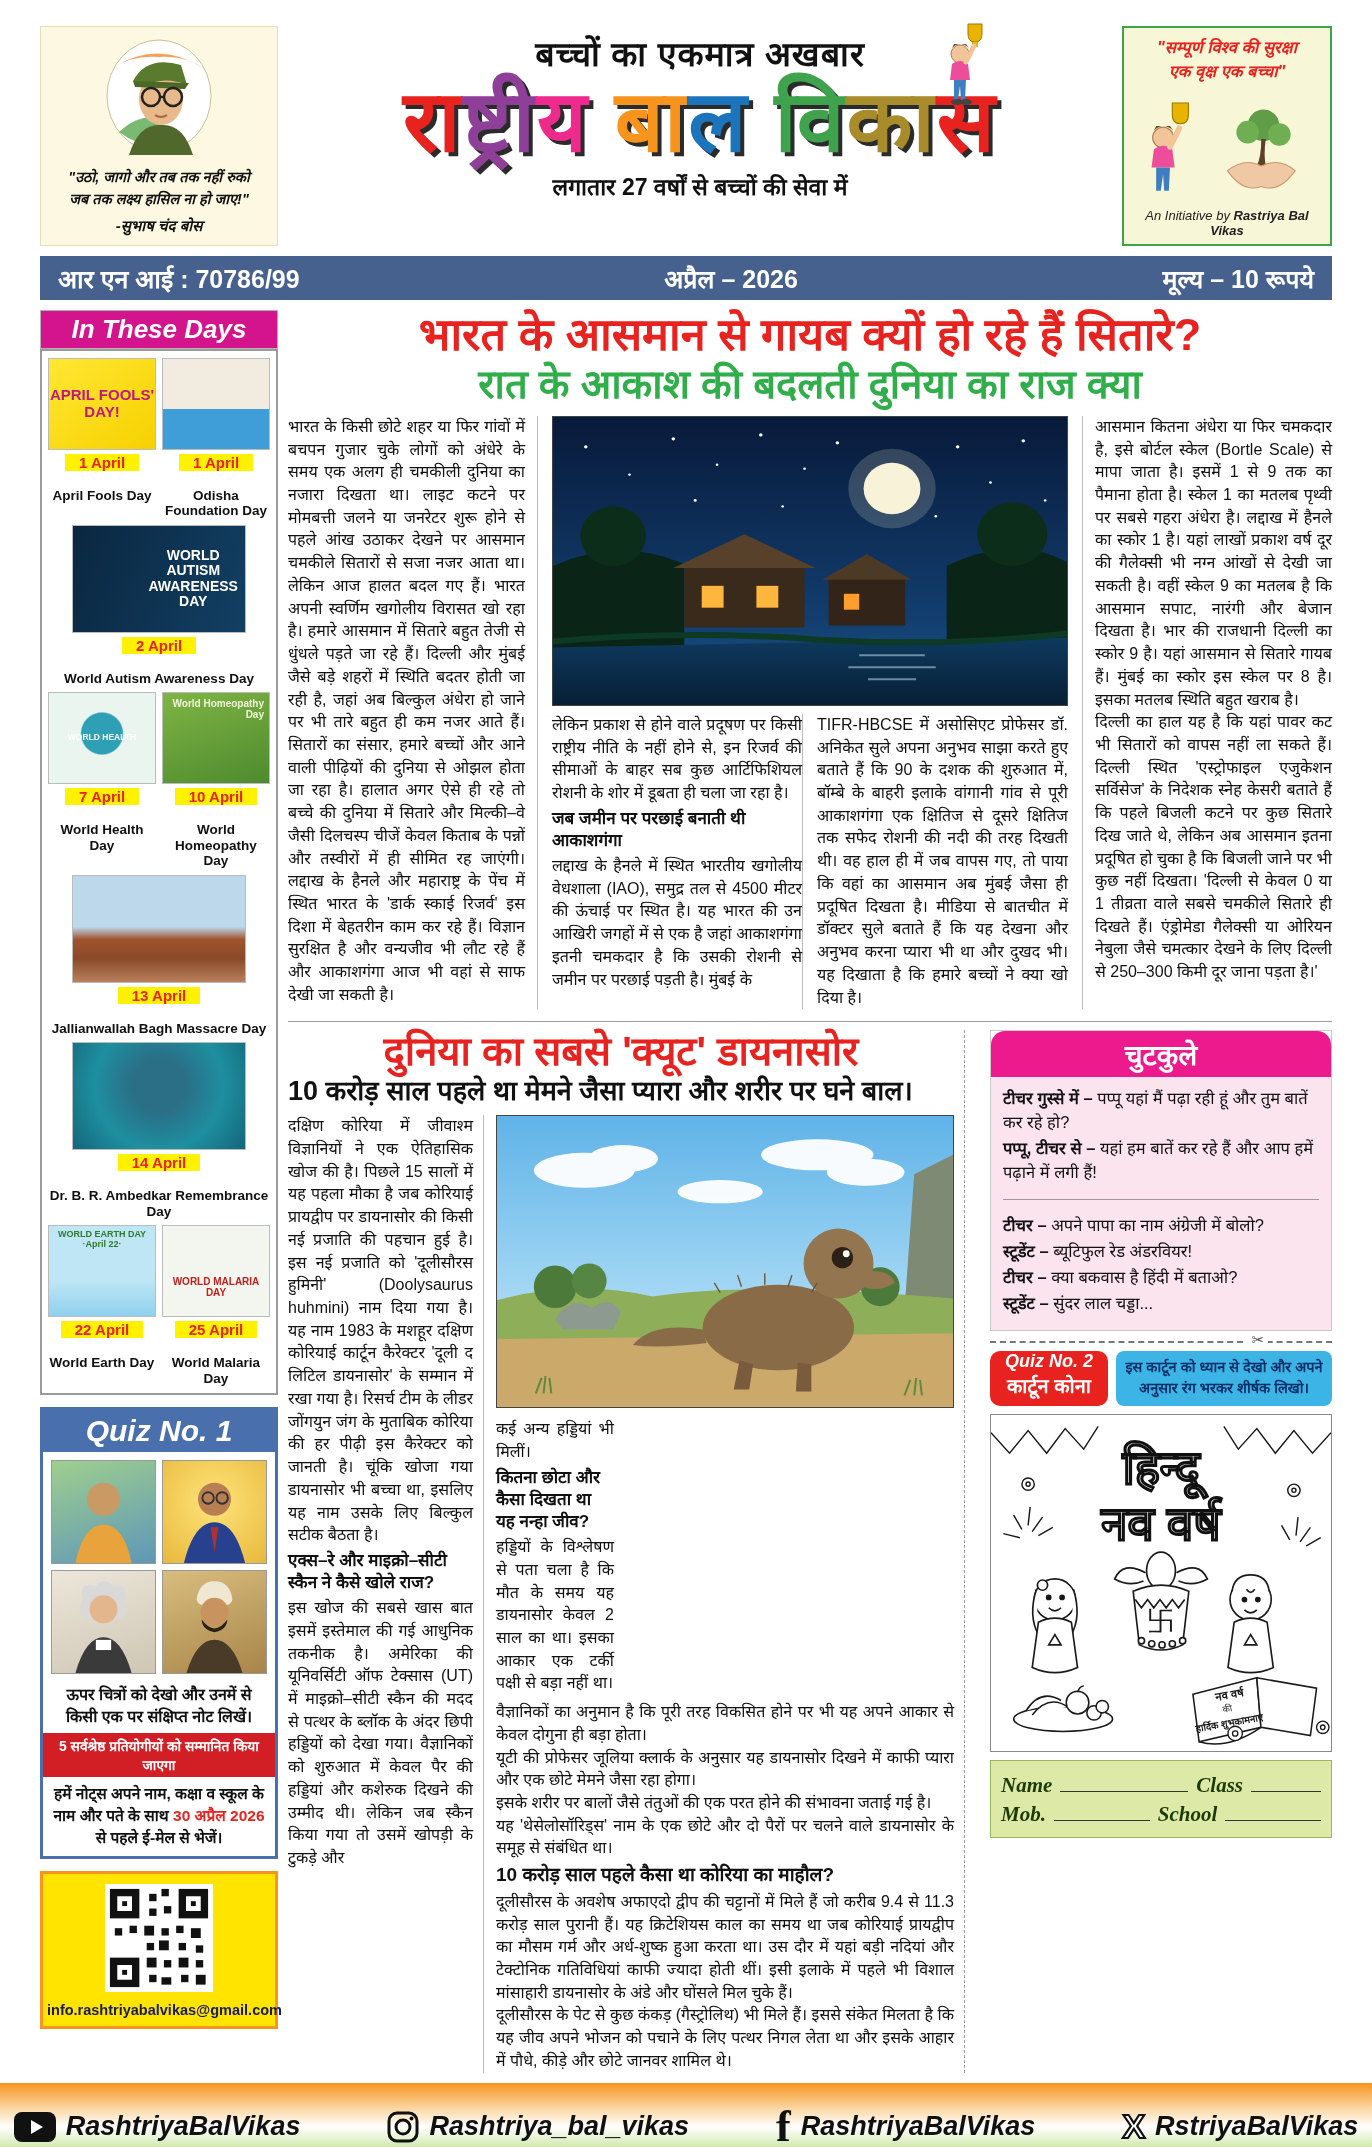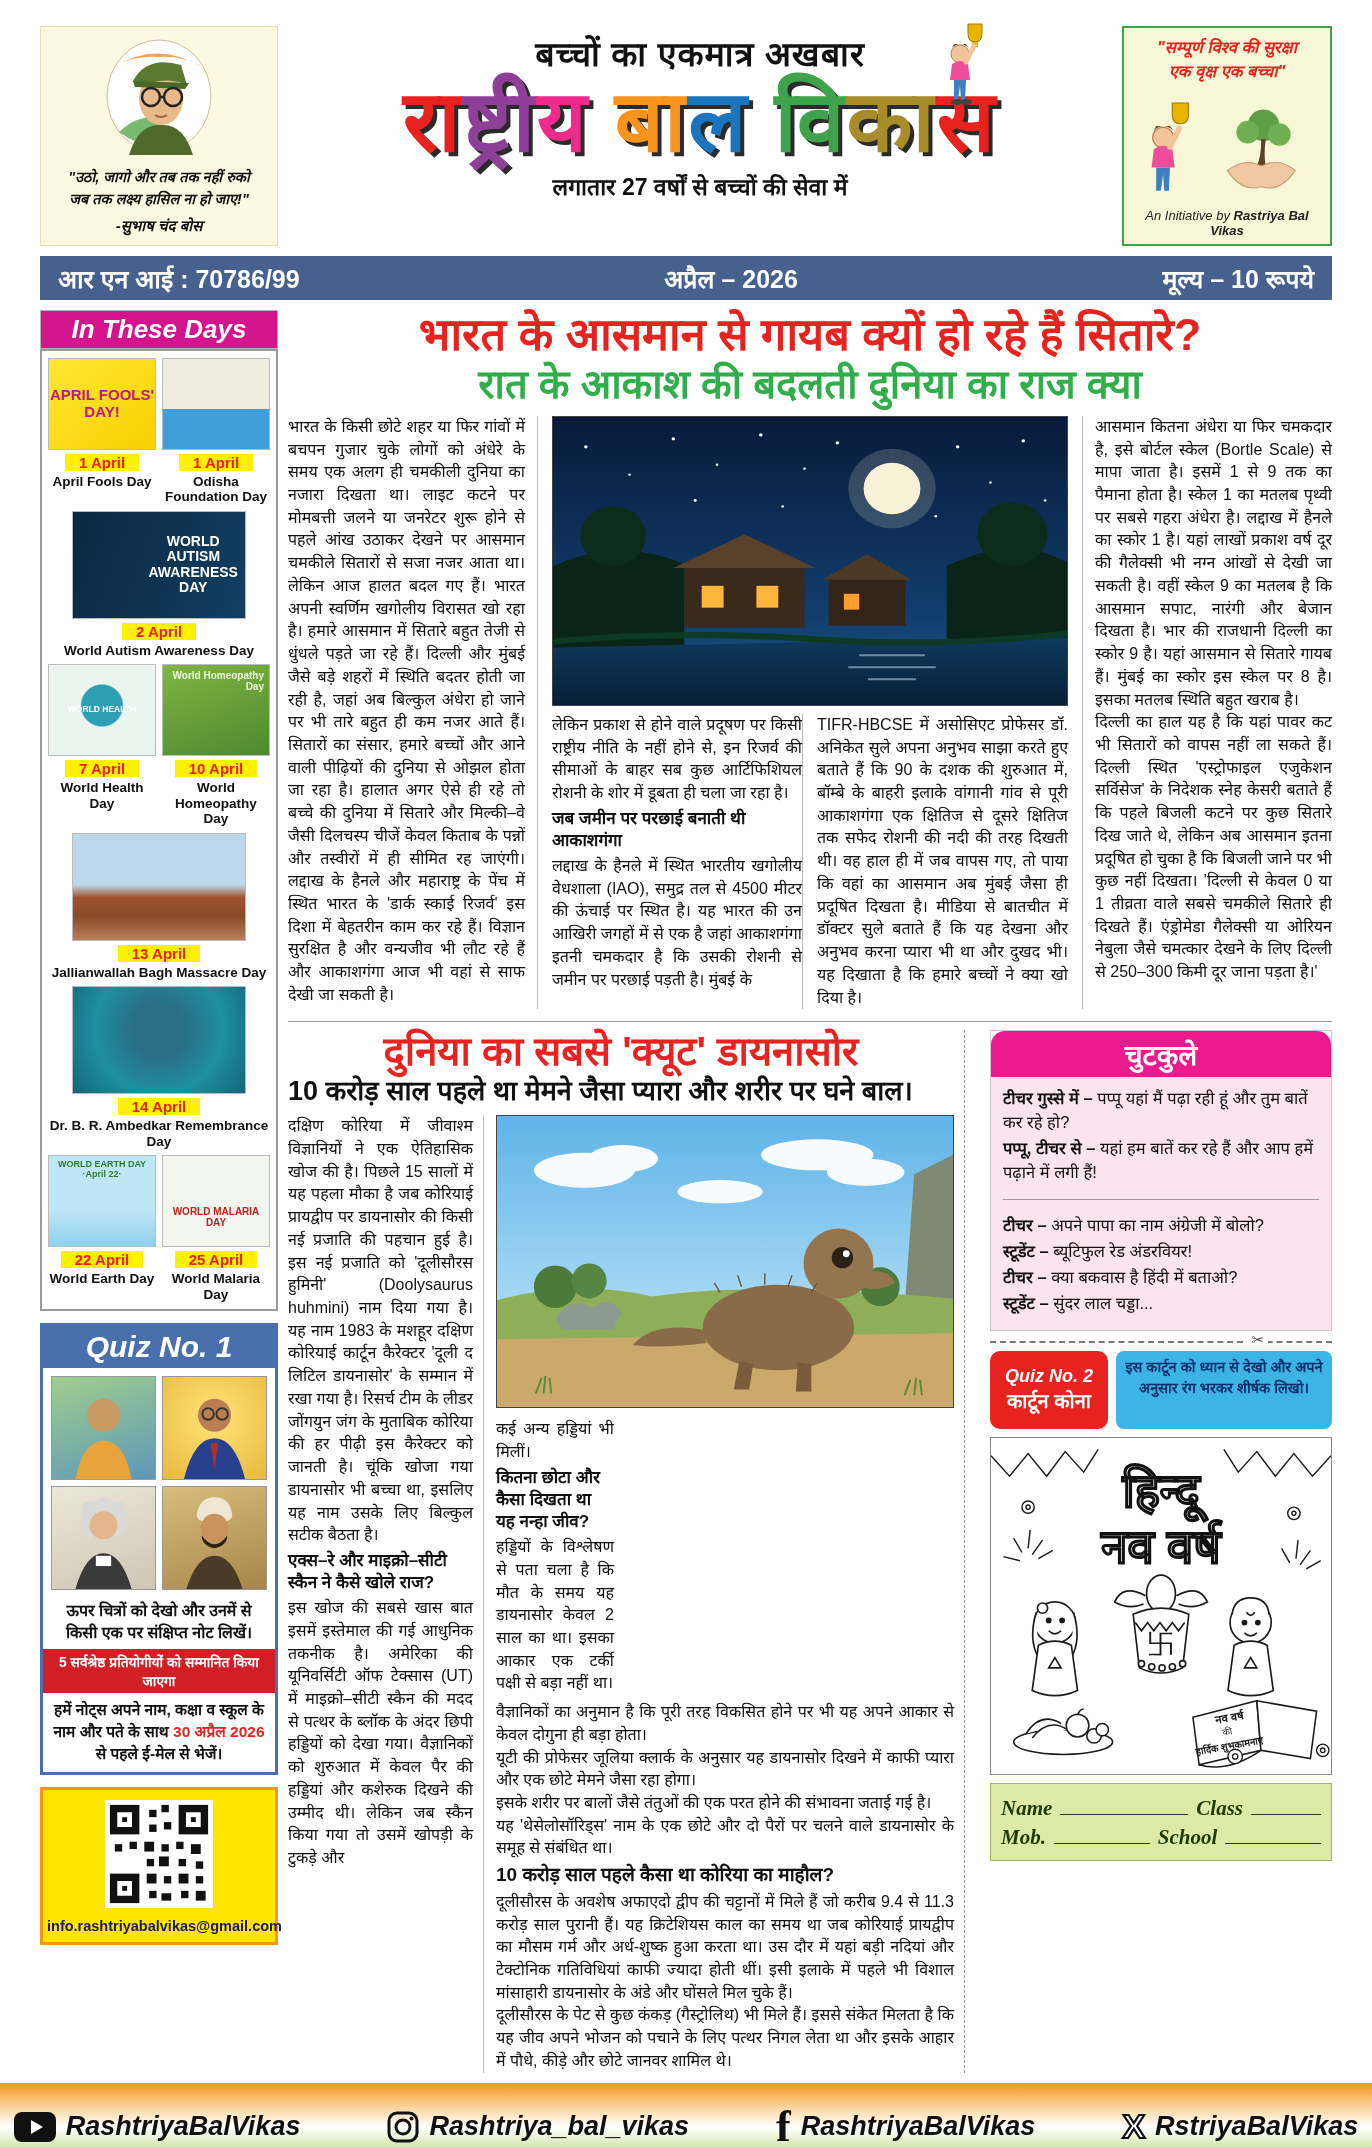--- a/index.html
+++ b/index.html
@@ -35,21 +35,21 @@
   .itd-header { background:#d4148c; color:#fff; font-weight:900; font-style:italic; font-size:26px; text-align:center; padding:3px 0; border:1px solid #b3b3b3; }
   .itd-box { border:2px solid #9a9a9a; background:#fff; padding:7px 6px; }
   .day-grid { display:flex; flex-wrap:wrap; gap:6px; }
   .day-card { text-align:center; }
   .day-card.half { width:calc(50% - 3px); }
   .day-card.wide { width:100%; }
   .day-img { width:100%; border:1px solid #bbb; position:relative; overflow:hidden; display:flex; align-items:center; justify-content:center; }
   .half .day-img { height:92px; }
   .wide .day-img { height:108px; width:78%; margin:0 auto; }
   .day-date { display:inline-block; background:#fff100; color:#e8231f; font-weight:900; font-size:15px; padding:0 14px; margin-top:4px; }
-  .day-name { font-weight:700; font-size:13.5px; margin-top:2px; line-height:1.15; }
+  .day-name { font-weight:700; font-size:13.5px; margin-top:16px; line-height:1.15; }
   .imgcap { font-weight:900; text-align:center; line-height:1.1; }
   .img-fools { background:linear-gradient(140deg,#ffe733,#f7d100); }
   .img-fools .imgcap { color:#c2187e; font-size:15px; }
   .img-odisha { background:linear-gradient(180deg,#f2ece0 55%,#3f9dd8 55%); }
   .img-autism { background:linear-gradient(110deg,#0a2740,#123f63); }
   .img-autism .imgcap { color:#fff; font-size:14px; width:55%; margin-left:40%; }
   .img-health { background:radial-gradient(circle at 50% 45%, #2f9fb5 28%, #e9f5ee 30%); }
   .img-health .imgcap { color:#fff; font-size:8.5px; }
   .img-homeo { background:linear-gradient(160deg,#7fb544,#4e8a2e); }
   .img-homeo .imgcap { color:#eef7d9; font-size:10px; position:absolute; top:5px; right:5px; text-align:right; }
@@ -102,21 +102,21 @@
   .rightcol { width:342px; flex:none;margin-left:13px; }
   .jokes-box { border:1.5px solid #c9c9c9; }
   .jokes-header { background:#ec1a8d; color:#fff; font-weight:900; font-size:28px; text-align:center; padding:4px 0; border-radius:14px 14px 0 0; }
   .jokes-body { background:#fbe4ee; padding:10px 12px 12px; font-size:16.5px; line-height:1.45; }
   .jokes-body p { margin-bottom:2px; }
   .joke-divider { display:flex; align-items:center; color:#8b8b8b; margin:14px 0; }
   .joke-divider::before, .joke-divider::after { content:""; flex:1; border-top:1.5px solid #9a9a9a; }
   .scissor-line { border-top:2px dashed #777; margin:10px 0 8px; position:relative; }
   .scissor-line span { position:absolute; right:64px; top:-12px; background:#fff; padding:0 4px; font-size:15px; color:#555; }
   .quiz2-row { display:flex; gap:8px; align-items:stretch; }
-  .quiz2-red { background:#e8231f; color:#fff; border-radius:10px; width:118px; flex:none; text-align:center; padding:15px 2px; }
+  .quiz2-red { background:#e8231f; color:#fff; border-radius:10px; width:118px; flex:none; text-align:center; padding:0 2px; }
   .quiz2-red .l1 { font-weight:900; font-style:italic; font-size:18px; }
   .quiz2-red .l2 { font-weight:900; font-size:20px; }
   .quiz2-blue { background:#3cb4e5; color:#07306b; border-radius:8px; flex:1; font-weight:900; font-size:14.5px; text-align:center; padding:6px 6px; line-height:1.5; }
   .cartoon-box { border:1.5px solid #888; margin-top:8px; background:#fff; }
   .form-box { background:#dce9a7; border:1.5px solid #9eb45a; margin-top:8px; padding:8px 10px 10px; font-family:"Liberation Serif", serif; font-weight:700; font-style:italic; font-size:21px; color:#1d3a05; }
   .form-row { display:flex; gap:8px; align-items:baseline; margin-top:4px; }
   .fline { flex:1; border-bottom:1.5px solid #333; height:18px; }
   .fline.short { flex:0 0 70px; }
 
   

